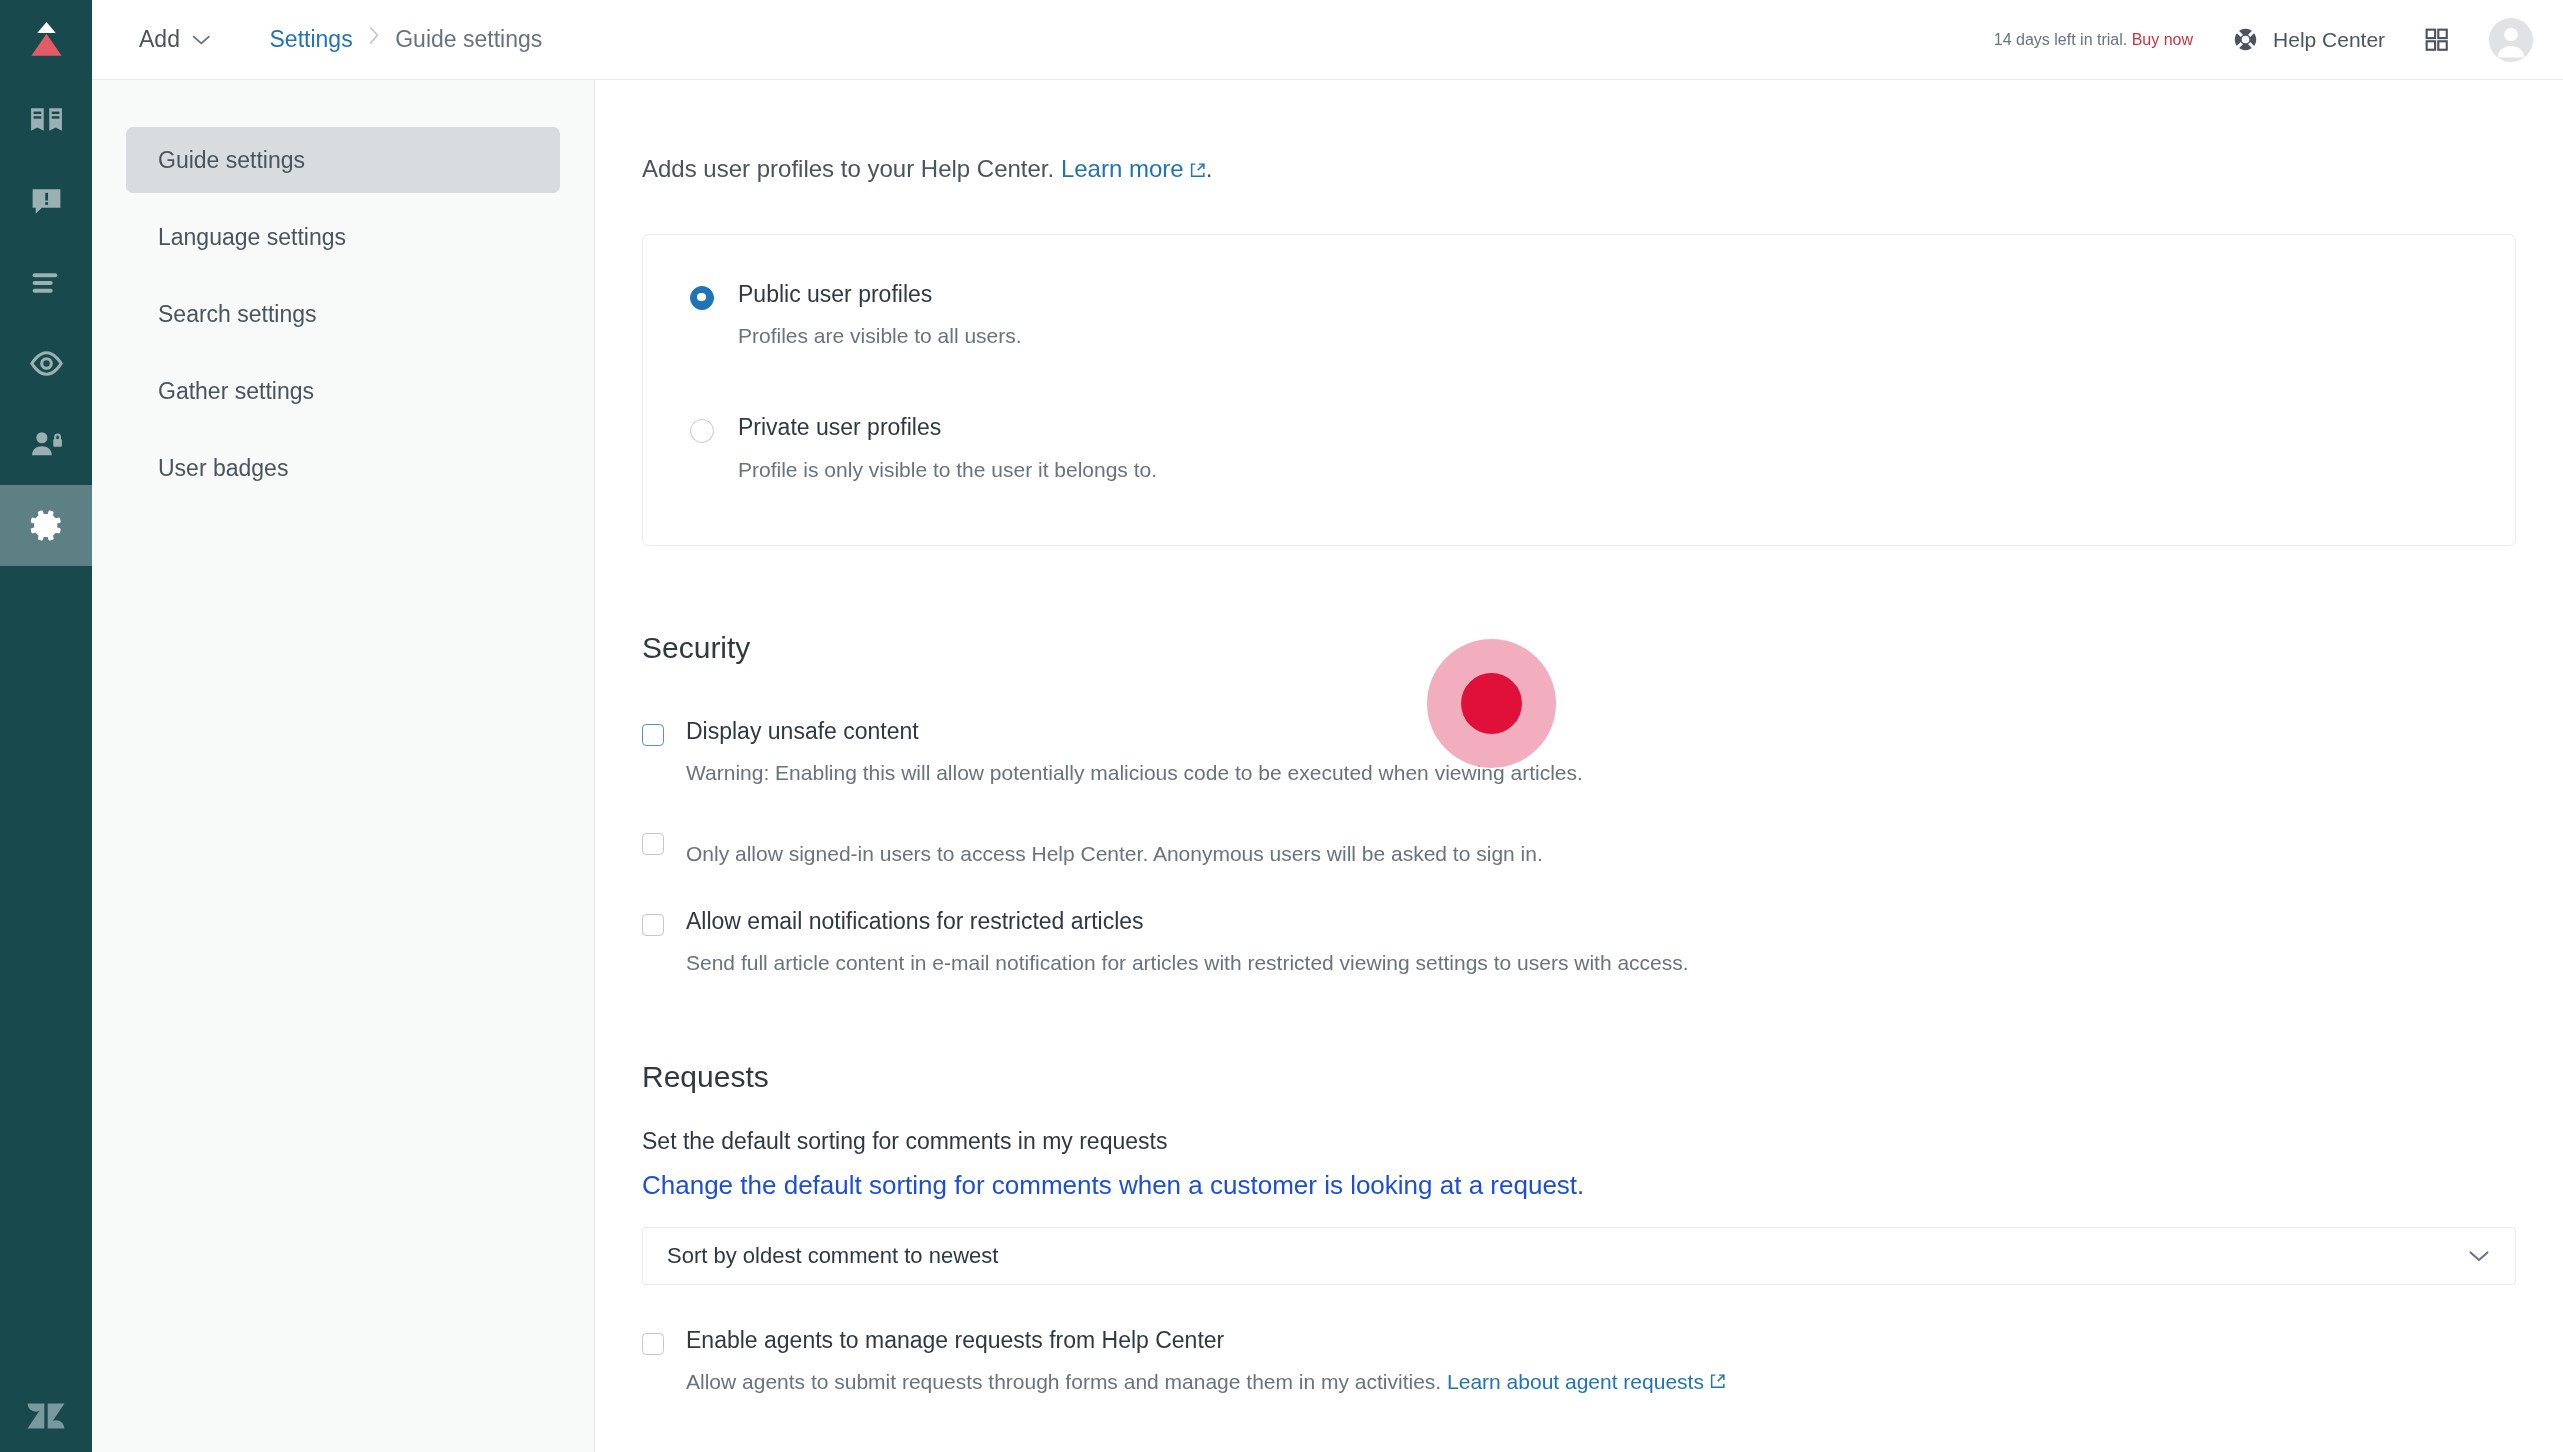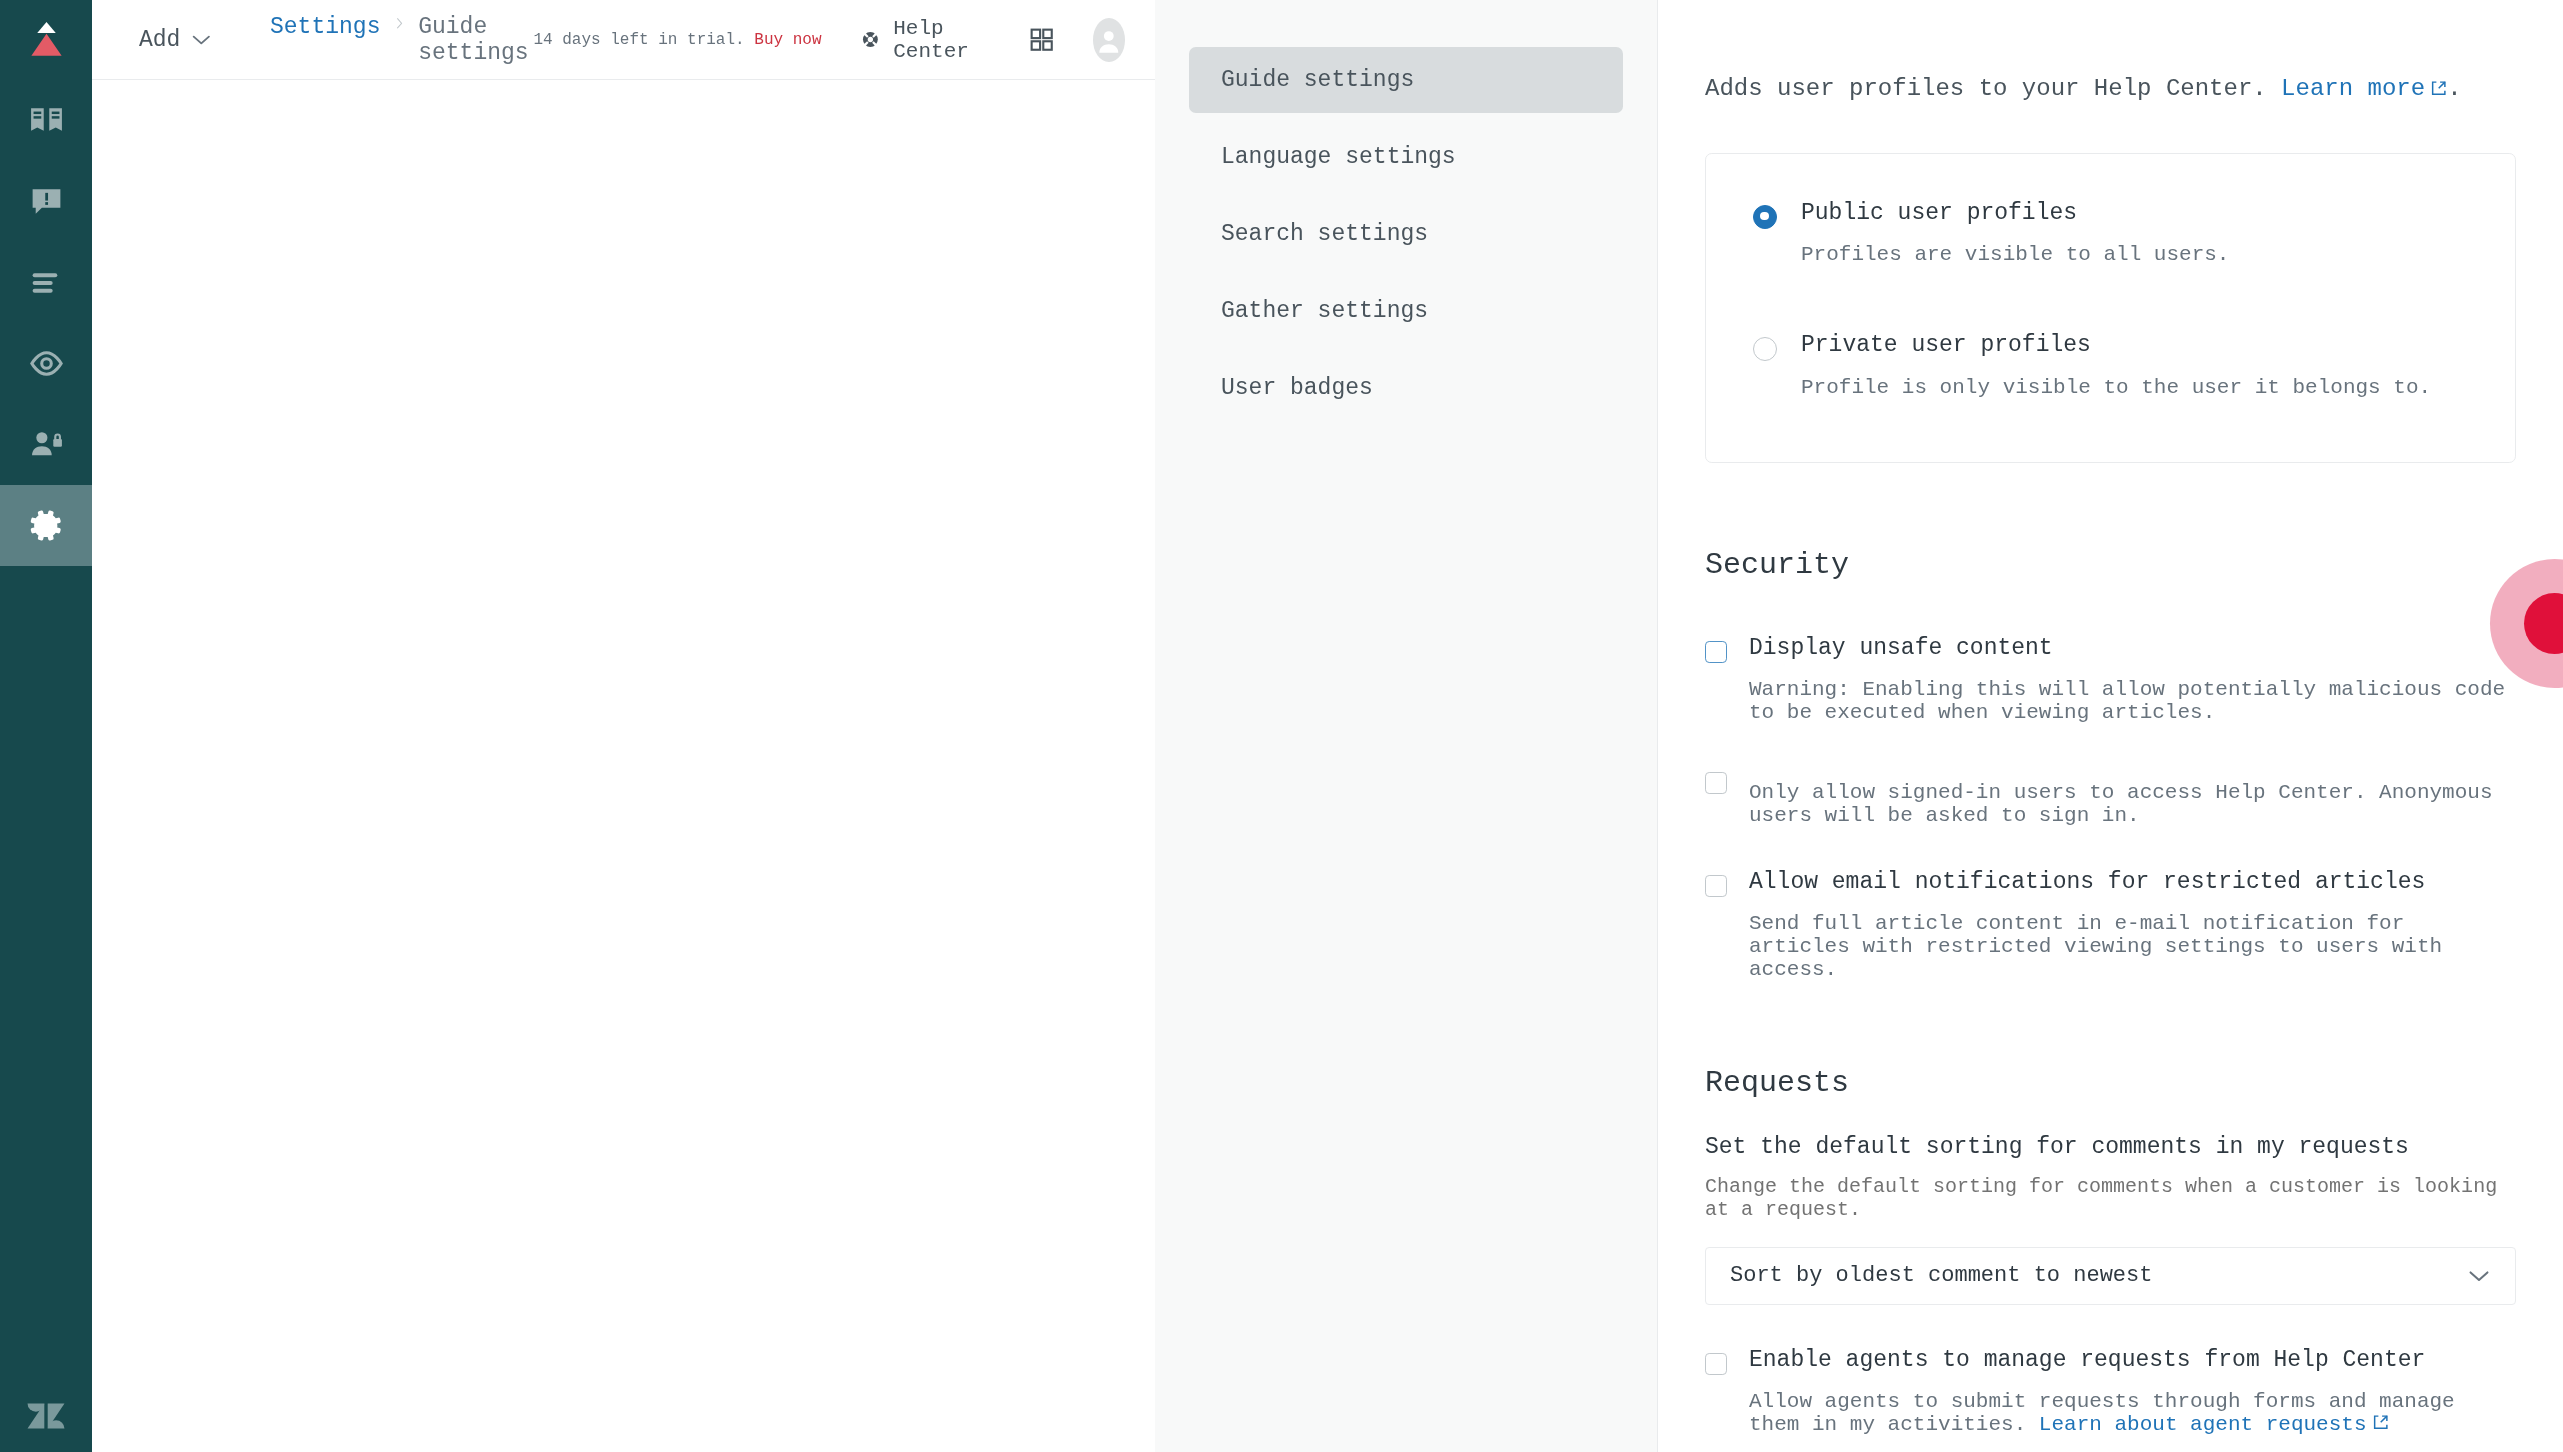--- a/index.html
+++ b/index.html
@@ -31,21 +31,21 @@
   }
   .rail-item.active { background: #5C8084; }
   .rail-item svg { display: block; }
   .rail-bottom {
     position: absolute; bottom: 0; left: 0;
     width: 92px; height: 80px;
     display: flex; align-items: center; justify-content: center;
   }
 
   
-  .right-col { flex: 1; display: flex; flex-direction: row; min-width: 0; font-family: Liberation Mono, monospace; }
+  .right-col { flex: 1; display: flex; flex-direction: column; min-width: 0; }
   .header {
     height: 80px; flex: 0 0 80px;
     background: #ffffff;
     border-bottom: 1.7px solid #e9ebed;
     display: flex; align-items: center;
     padding: 0 30.5px 0 47px;
   }
   .add-menu {
     display: flex; align-items: center; gap: 12px;
     color: #49545c; font-size: 23px; cursor: pointer;
@@ -145,21 +145,21 @@
     width: 22px; height: 22px; border-radius: 4.2px;
     border: 1.7px solid #c2c8cc; background: #fff;
     flex: 0 0 22px; margin-top: 6px; cursor: pointer;
   }
   .checkbox.focused { border-color: #5293c7; }
   .check-texts { margin-left: 22px; }
   .check-label { font-size: 23px; color: #2f3941; line-height: 1.2; }
   .check-desc { font-size: 21px; color: #68737d; margin-top: 15.3px; }
 
   .field-label { font-size: 23px; color: #2f3941; margin-top: 34px; }
-  .field-desc { font-size: 20px; color: #737373; margin-top: 15.3px; }
+  .field-desc { font-size: 26px; color: #1d4ed8; margin-top: 15.3px; }
   .select {
     margin-top: 25.4px;
     height: 58px;
     border: 1.7px solid #e9ebed;
     border-radius: 4px;
     display: flex; align-items: center;
     padding: 0 25.4px 0 24px;
     font-size: 22px; color: #2f3941;
     cursor: pointer;
     background: #fff;

